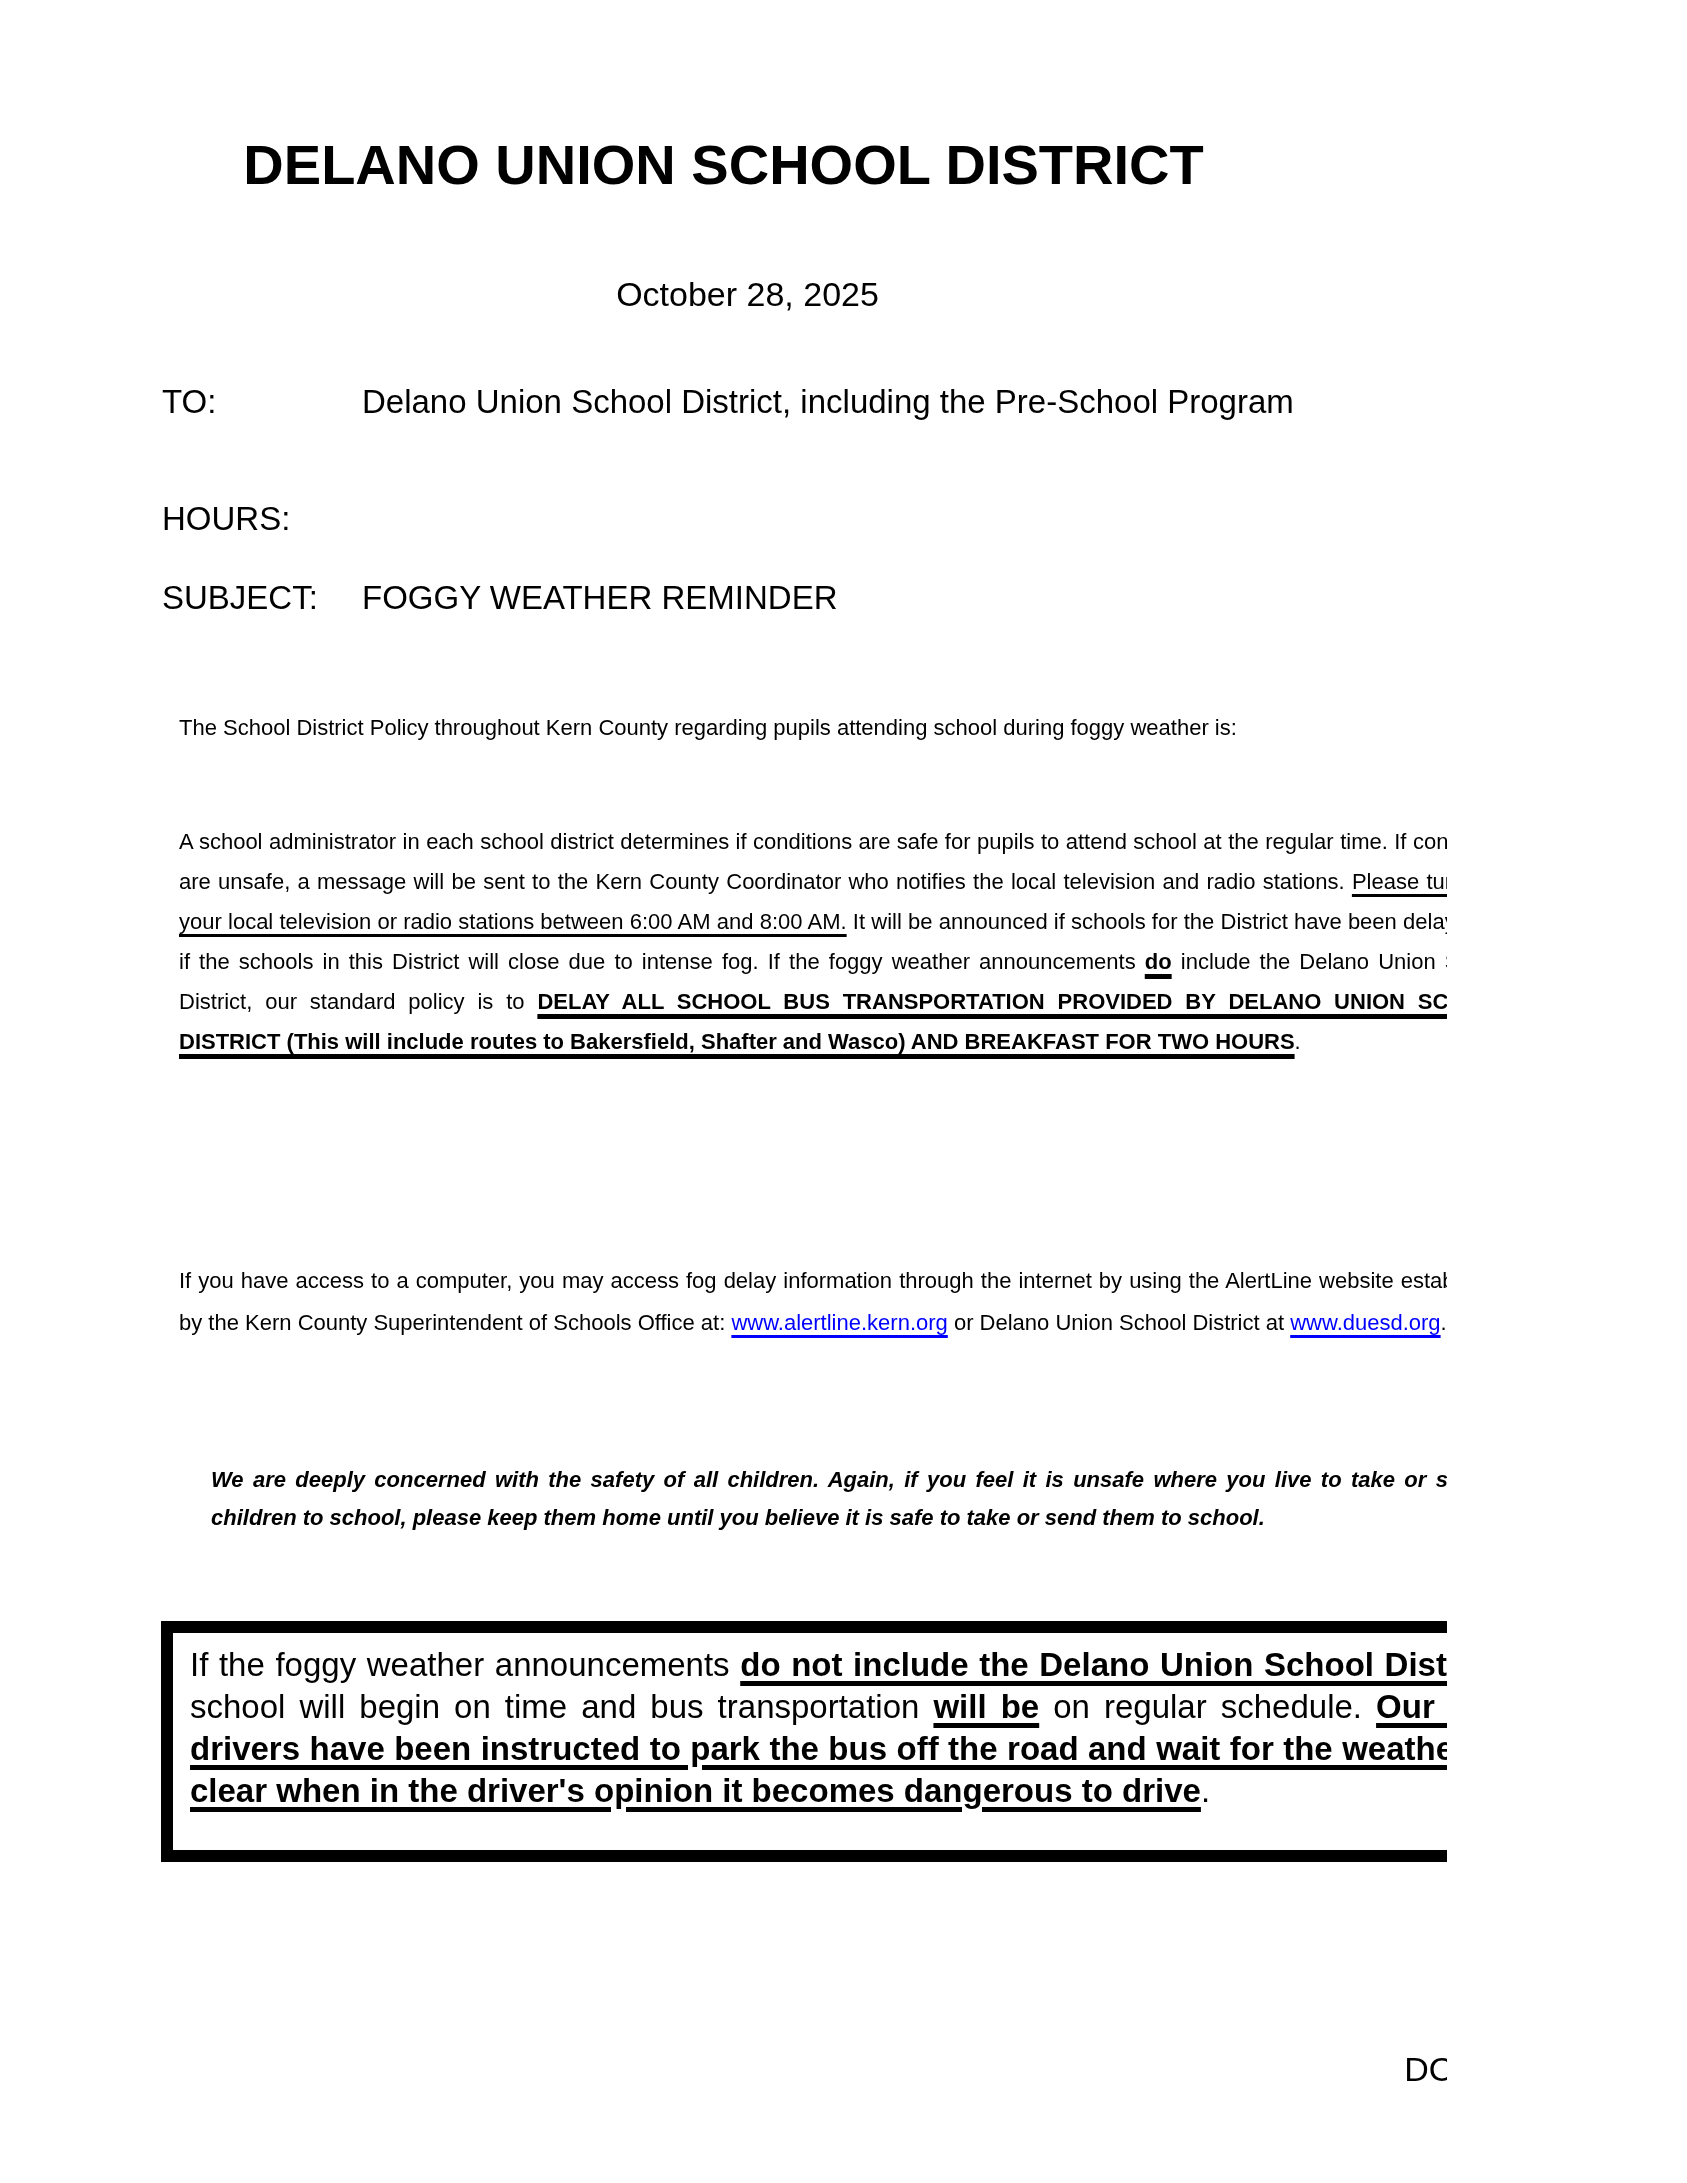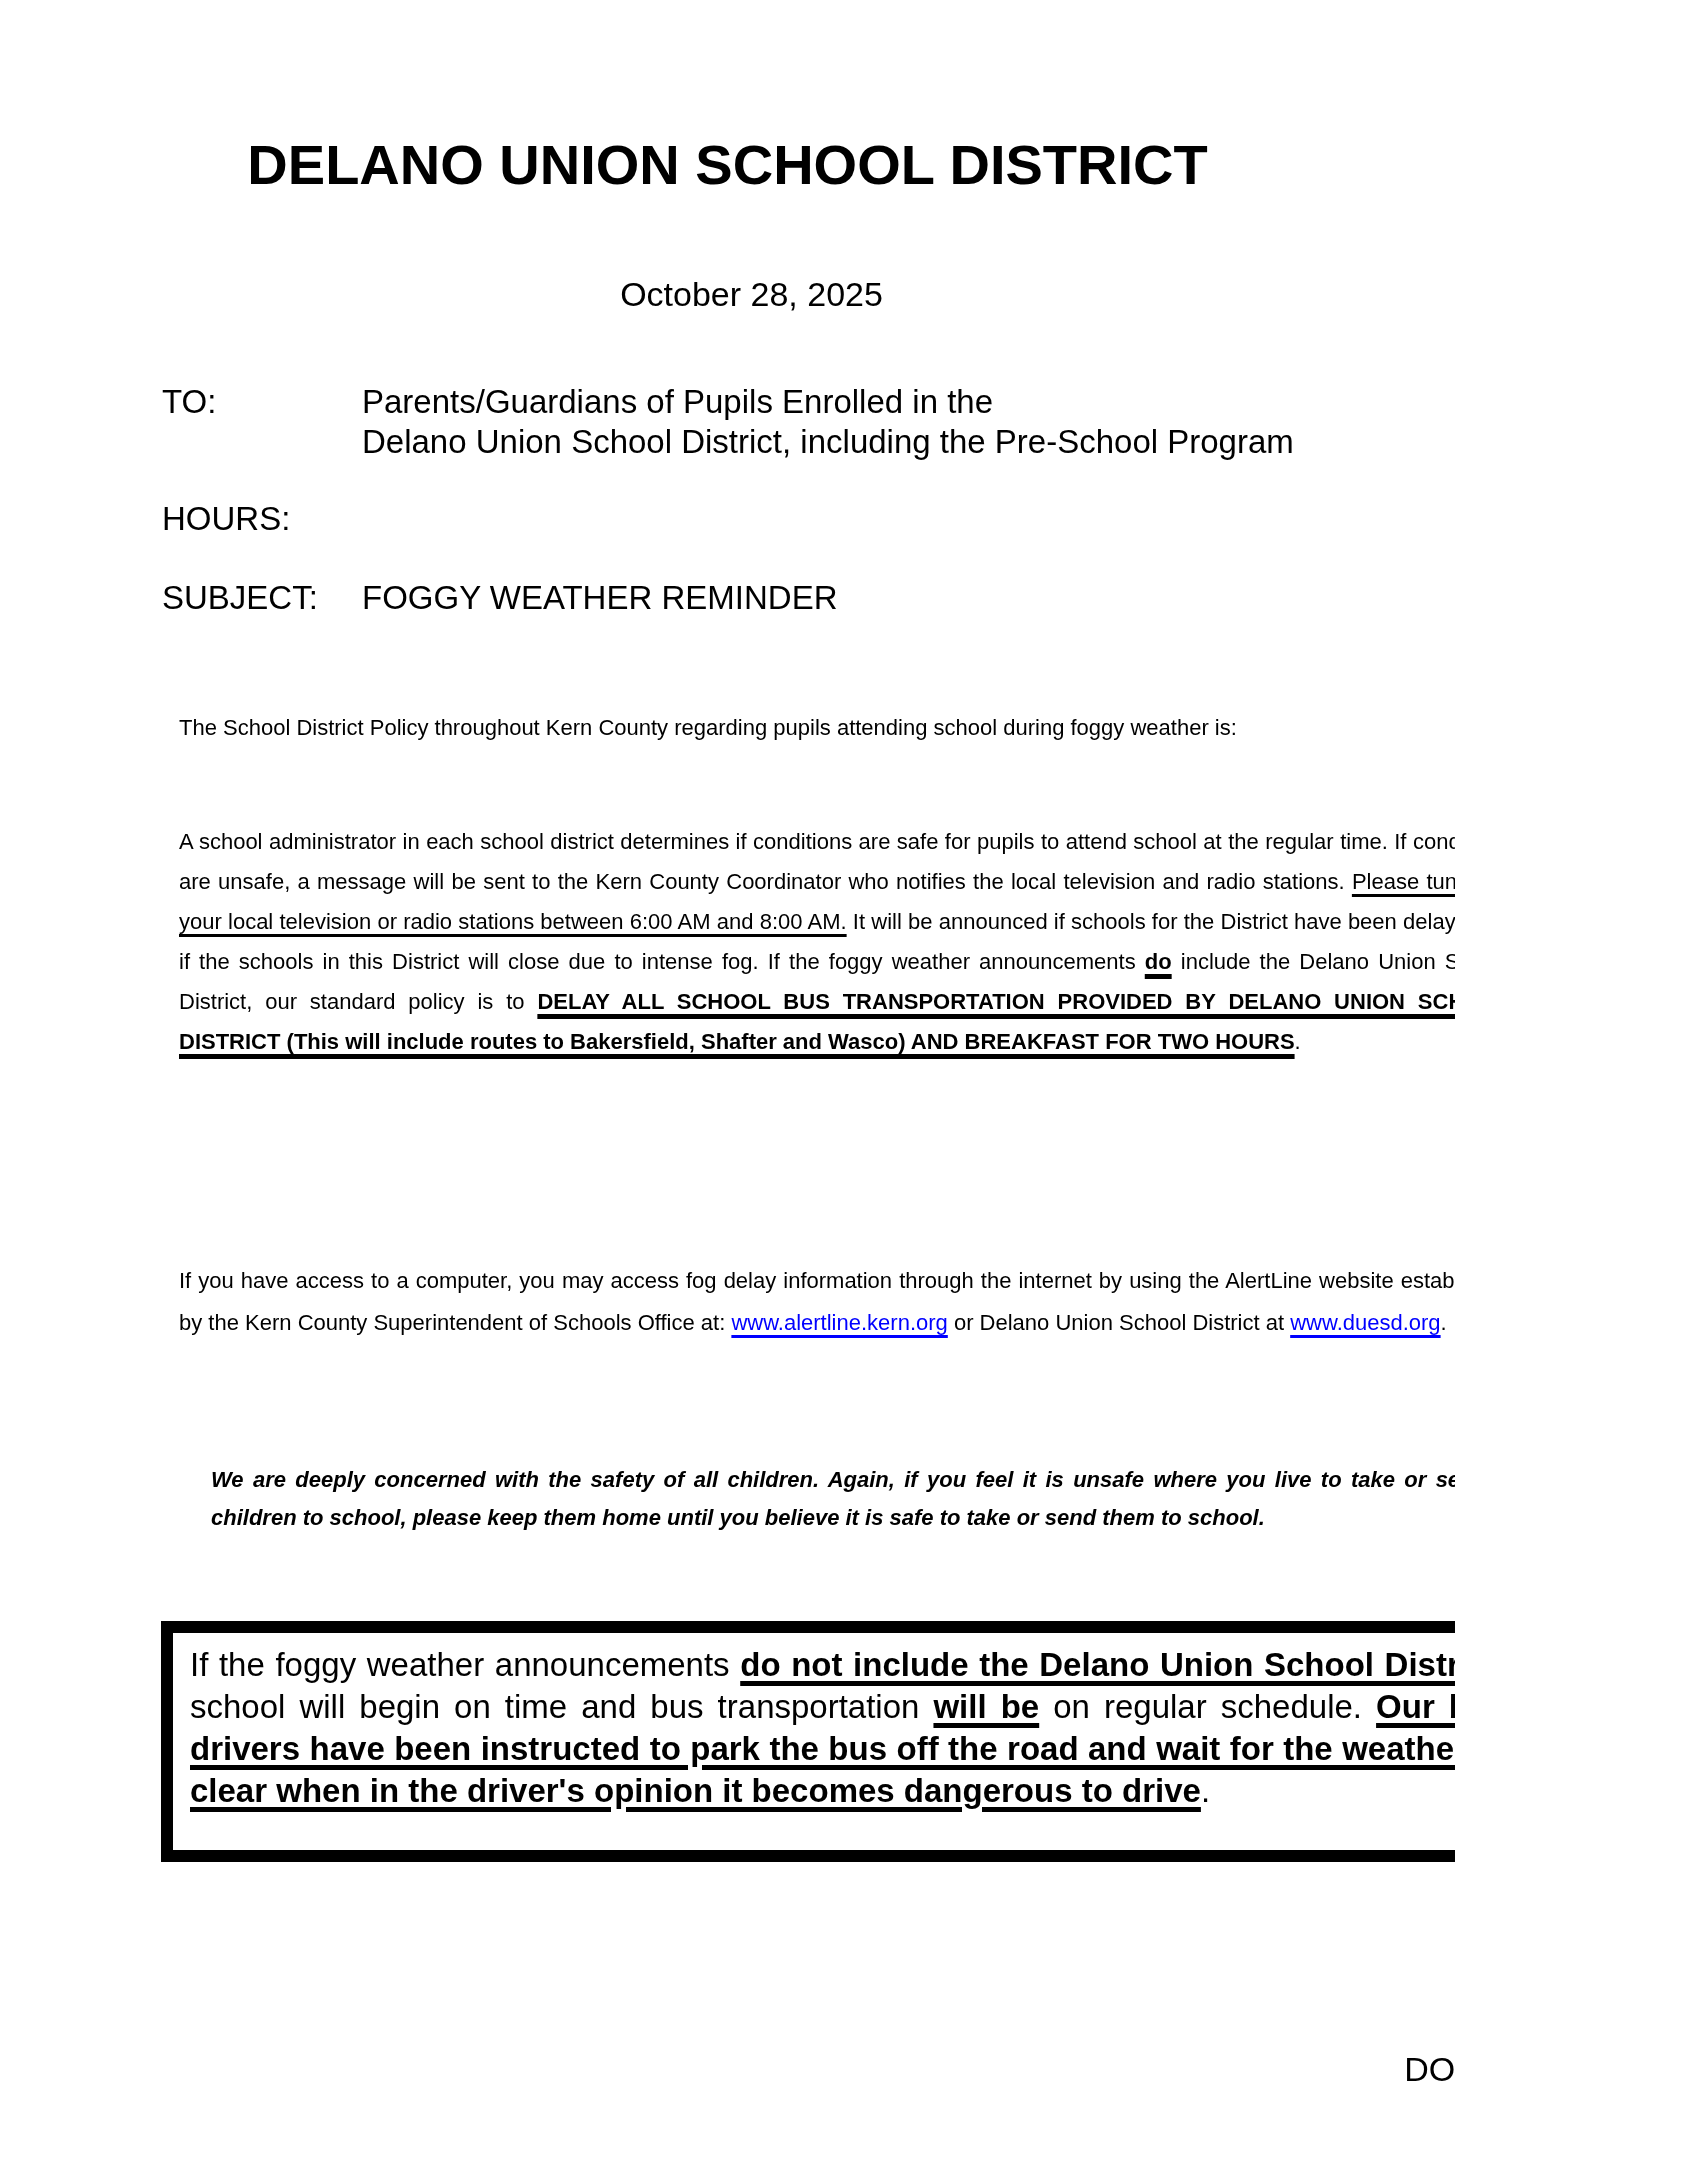--- a/index.html
+++ b/index.html
@@ -4,21 +4,20 @@
 <style>
   html, body { margin: 0; padding: 0; background: #ffffff; }
   .page {
     position: relative;
     width: 1447px;
     height: 2183px;
     background: #ffffff;
     color: #000000;
     font-family: "Liberation Sans", "DejaVu Sans", sans-serif;
     overflow: hidden;
-    padding-left: 8px;
   }
   .abs { position: absolute; }
 
   .title {
     top: 137px; left: 0; width: 100%;
     text-align: center;
     font-size: 56px; font-weight: bold;
     line-height: 1;
     white-space: nowrap;
   }
@@ -90,21 +89,20 @@
 
 <div class="page">
 
   <div class="abs title">DELANO UNION SCHOOL DISTRICT</div>
 
   <div class="abs date">October 28, 2025</div>
 
   <div class="abs memo-row row-to">
     <div class="memo-label">TO:</div>
     <div class="memo-value">
-      <div>Parents/Guardians of Pupils Enrolled in the</div>
       <div>Delano Union School District, including the Pre-School Program</div>
     </div>
   </div>
 
   <div class="abs memo-row row-from">
     <div class="memo-label">HOURS:</div>
   </div>
 
   <div class="abs memo-row row-subject">
     <div class="memo-label">SUBJECT:</div>

